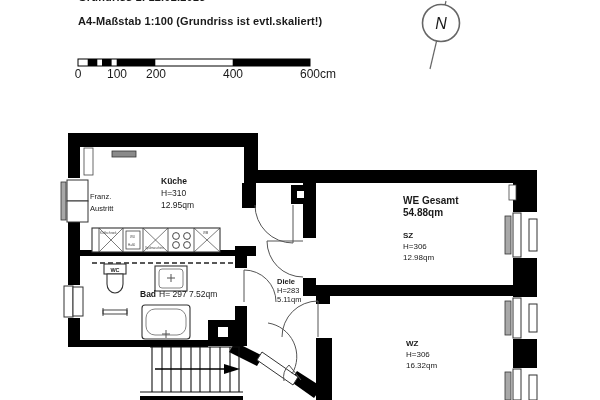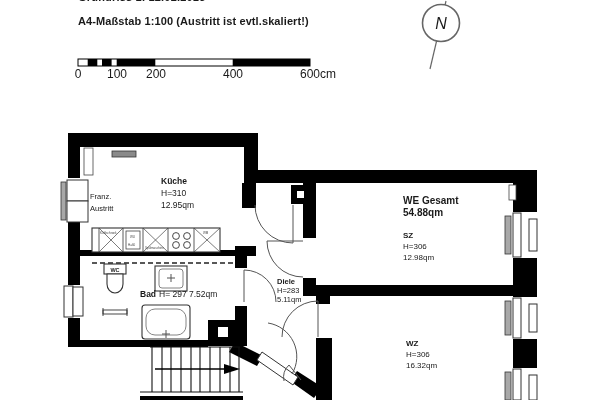--- a/index.html
+++ b/index.html
@@ -21,21 +21,21 @@
   .fixin{fill:none;stroke:#777;stroke-width:0.9;}
   .arc{fill:none;stroke:#555;stroke-width:1;}
   .leaf{fill:none;stroke:#555;stroke-width:1;}
   .stair{stroke:#111;stroke-width:1.1;}
   .tiny{font-size:3px;fill:#444;}
 </style>
 </head>
 <body>
 
 <div class="hdr-clipped">Grundriss 1. 12.02.2015</div>
-<div class="hdr-note">A4-Maßstab 1:100 (Austritt ist evtl.skaliert!)</div>
+<div class="hdr-note">A4-Maßstab 1:100 (Grundriss ist evtl.skaliert!)</div>
 
 <svg width="600" height="400" viewBox="0 0 600 400">
 
   <g>
     <rect x="78" y="59" width="232" height="7" fill="#fff" stroke="#000" stroke-width="1"></rect>
     <rect x="87.7" y="59" width="9.6" height="7" class="wall"></rect>
     <rect x="102" y="59" width="9.6" height="7" class="wall"></rect>
     <rect x="116.7" y="59" width="38.6" height="7" class="wall"></rect>
     <rect x="232.7" y="59" width="77.3" height="7" class="wall"></rect>
     <text x="78" y="78" font-size="12" text-anchor="middle">0</text>

